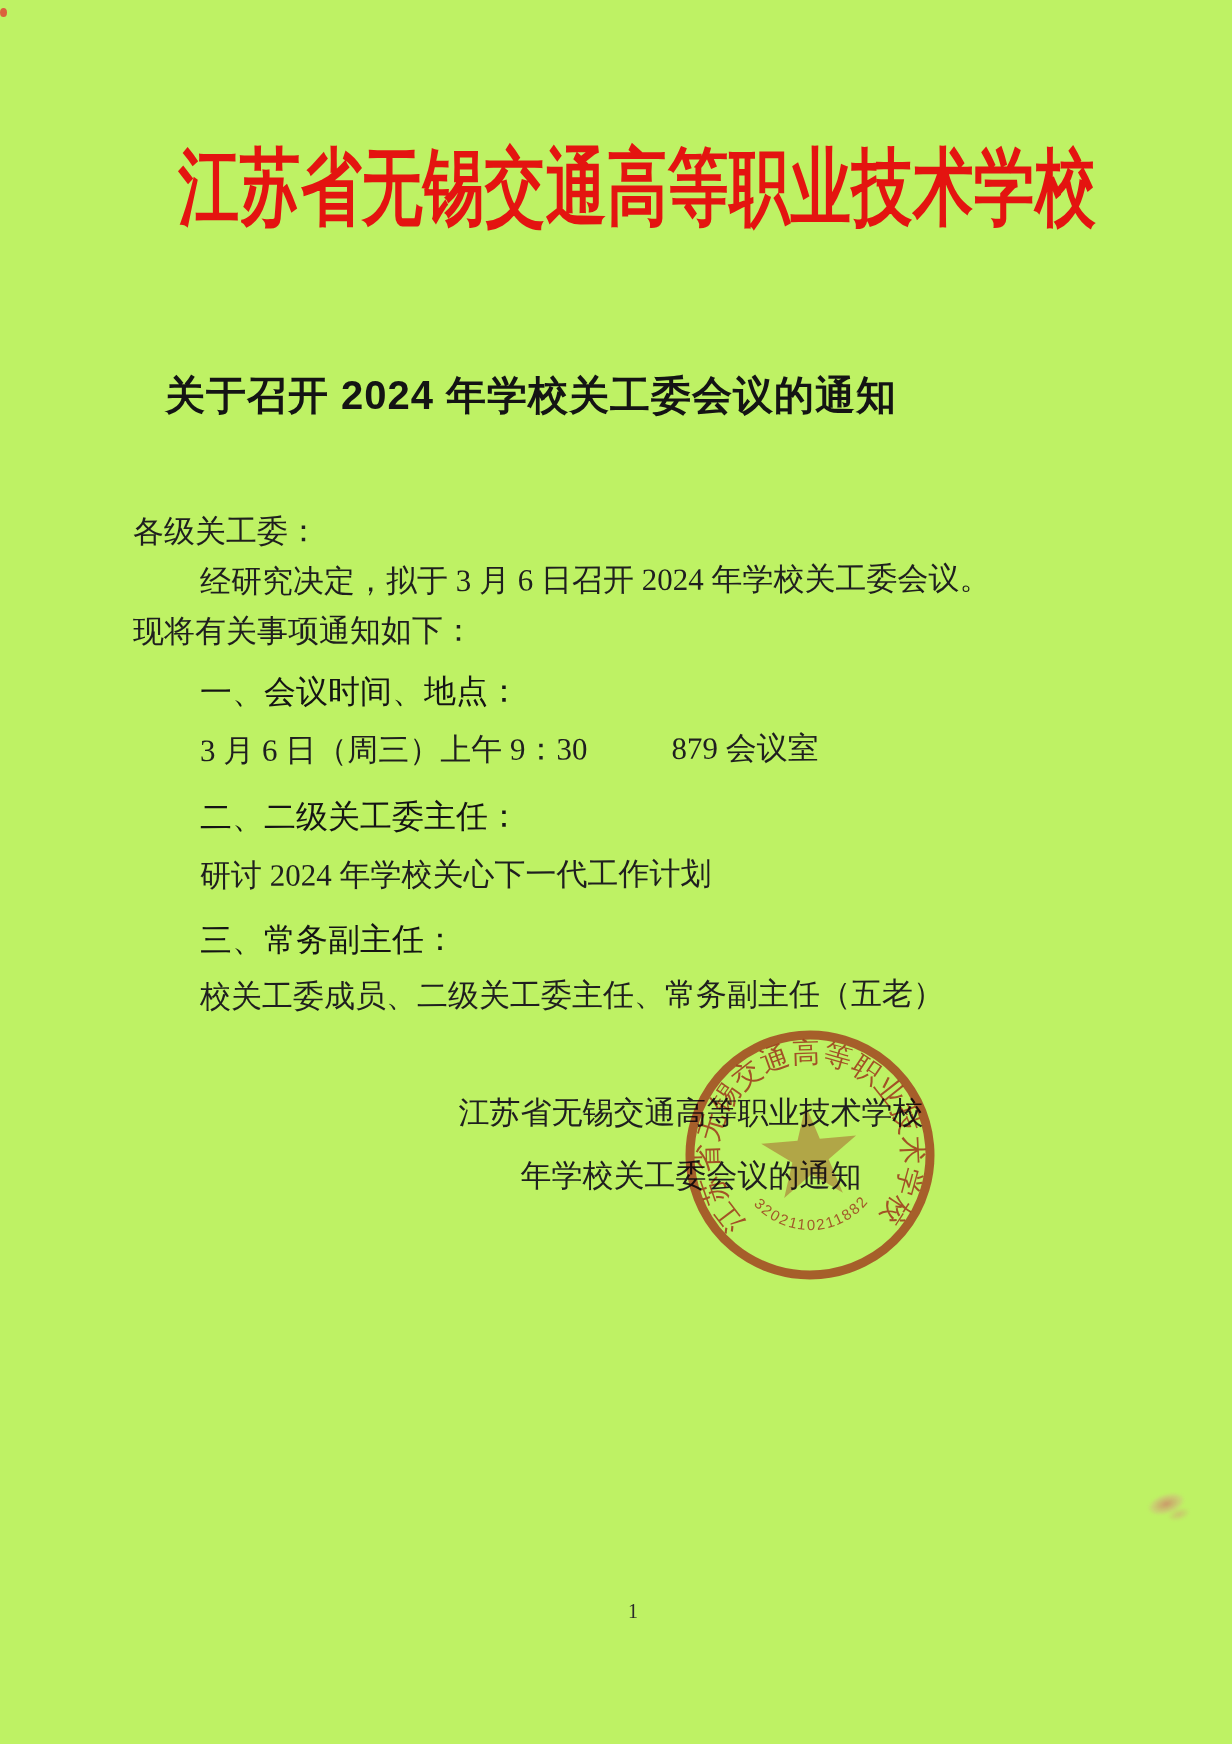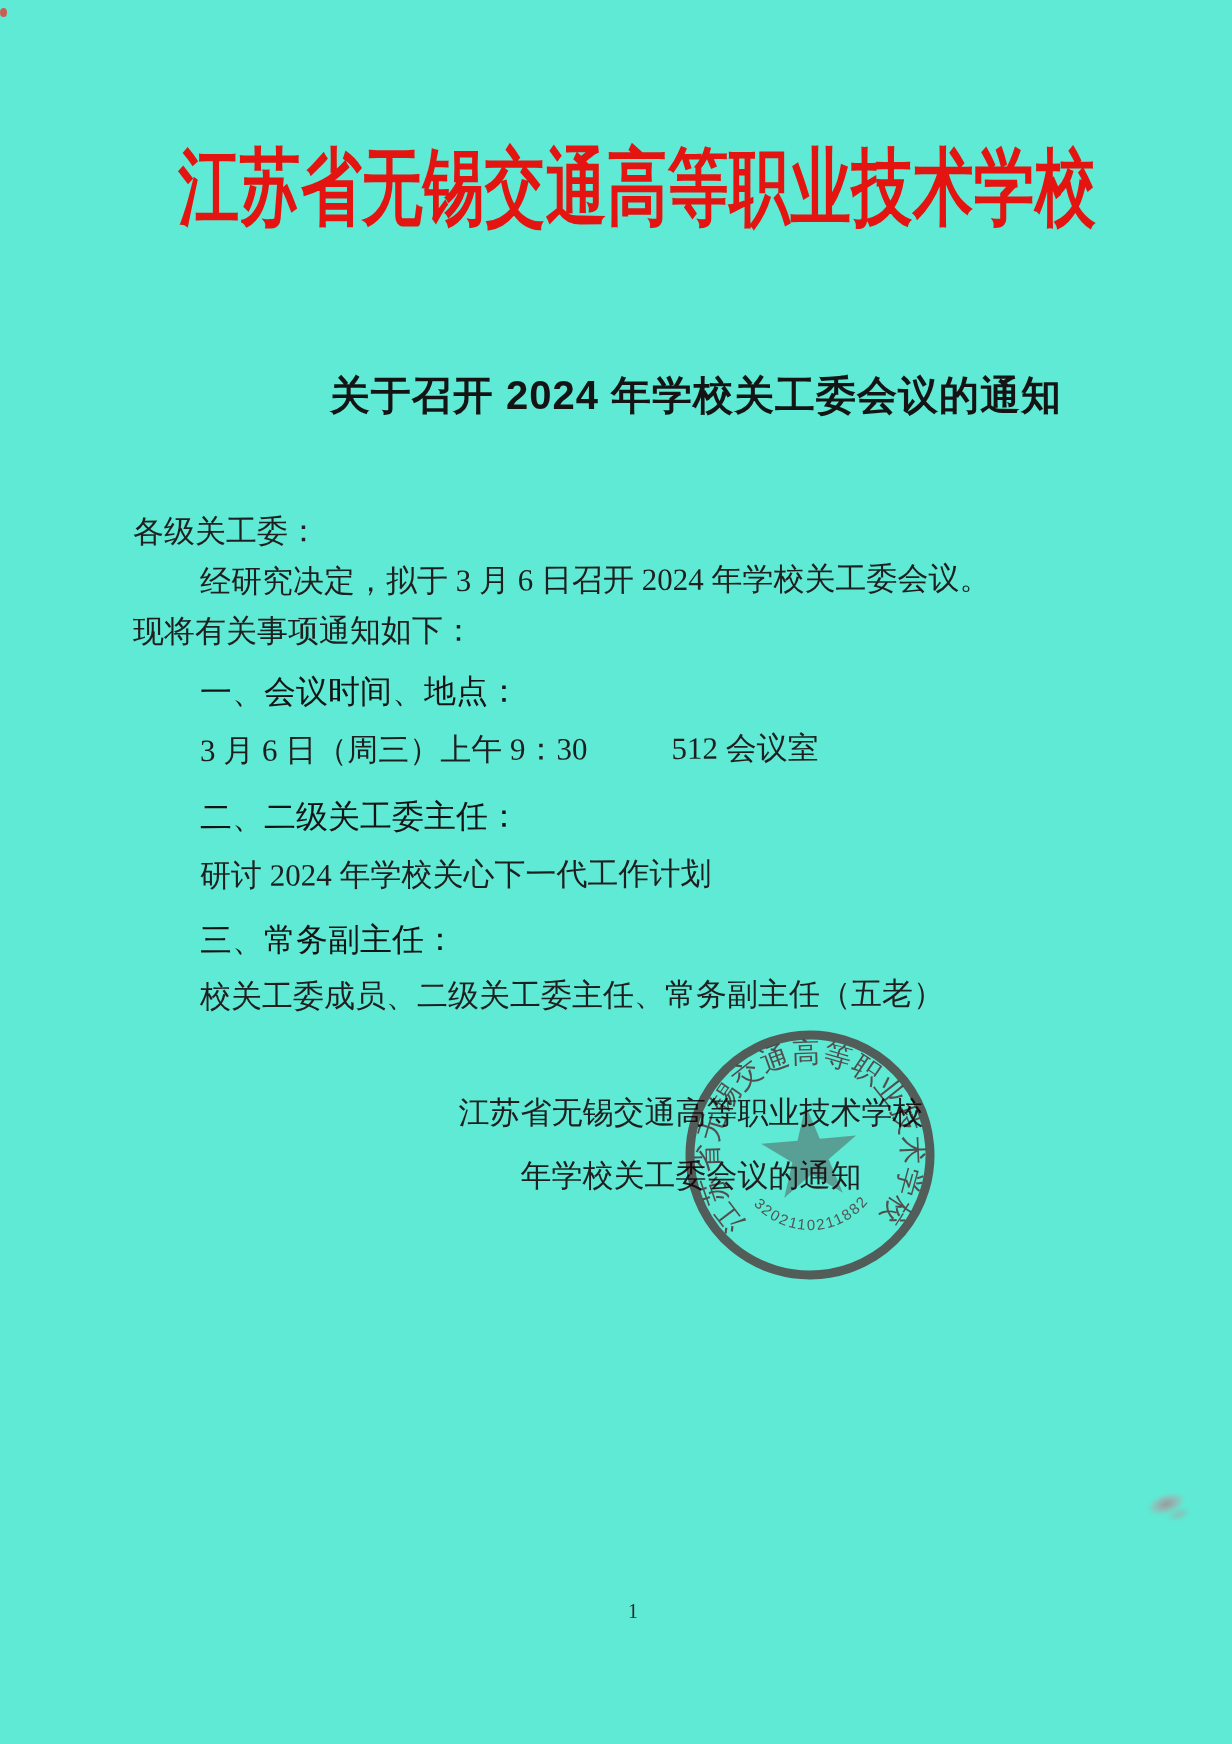--- a/index.html
+++ b/index.html
@@ -1,20 +1,20 @@
 <!DOCTYPE html>
 <html><head>
 <meta charset="utf-8">
 <style>
   html,body{margin:0;padding:0;background:#e9e9e9;}
   .page{
     position:relative;
     width:1232px;height:1744px;
     margin:0 auto;
-    background:#5eead4;
+    background:#bef264;
     color:#1f1f1f;
     font-family:"Liberation Serif", serif;
     overflow:hidden;
   }
   .abs{position:absolute;}
   
   .masthead-wrap{
     top:146px;left:0;right:120px;
     text-align:center;
     white-space:nowrap;
@@ -26,21 +26,21 @@
     font-size:84px;
     line-height:1.0;
     color:#e41410;
     transform:scaleX(0.72);
     transform-origin:center center;
     letter-spacing:1px;
   }
   
   .doc-title{
     top:368px;left:0;right:170px;
-    text-align:right;
+    text-align:center;
     font-family:"Liberation Sans", sans-serif;
     font-weight:700;
     font-size:40px;
     letter-spacing:1px;
     color:#141414;
     white-space:nowrap;
   }
   
   .bodyline{
     left:133px;
@@ -113,21 +113,21 @@
 
   <div class="abs doc-title">关于召开 2024 年学校关工委会议的通知</div>
 
   <div class="abs bodyline" style="top:512px;">各级关工委：</div>
 
   <div class="abs bodyline indent" style="top:562px;">经研究决定，拟于 3 月 6 日召开 2024 年学校关工委会议。</div>
   <div class="abs bodyline" style="top:612px;">现将有关事项通知如下：</div>
 
   <div class="abs bodyline indent sec-heading" style="top:672px;">一、会议时间、地点：</div>
   <div class="abs bodyline indent" style="top:731px;">
-    <span>3 月 6 日（周三）上午 9：30</span><span class="loc-gap">512 会议室</span>
+    <span>3 月 6 日（周三）上午 9：30</span><span class="loc-gap">879 会议室</span>
   </div>
 
   <div class="abs bodyline indent sec-heading" style="top:797px;">二、二级关工委主任：</div>
   <div class="abs bodyline indent" style="top:856px;">研讨 2024 年学校关心下一代工作计划</div>
 
   <div class="abs bodyline indent sec-heading" style="top:920px;">三、常务副主任：</div>
   <div class="abs bodyline indent" style="top:977px;">校关工委成员、二级关工委主任、常务副主任（五老）</div>
 
   <div class="abs sigline" style="top:1092px;">江苏省无锡交通高等职业技术学校</div>
   <div class="abs sigline" style="top:1155px;">年学校关工委会议的通知</div>

